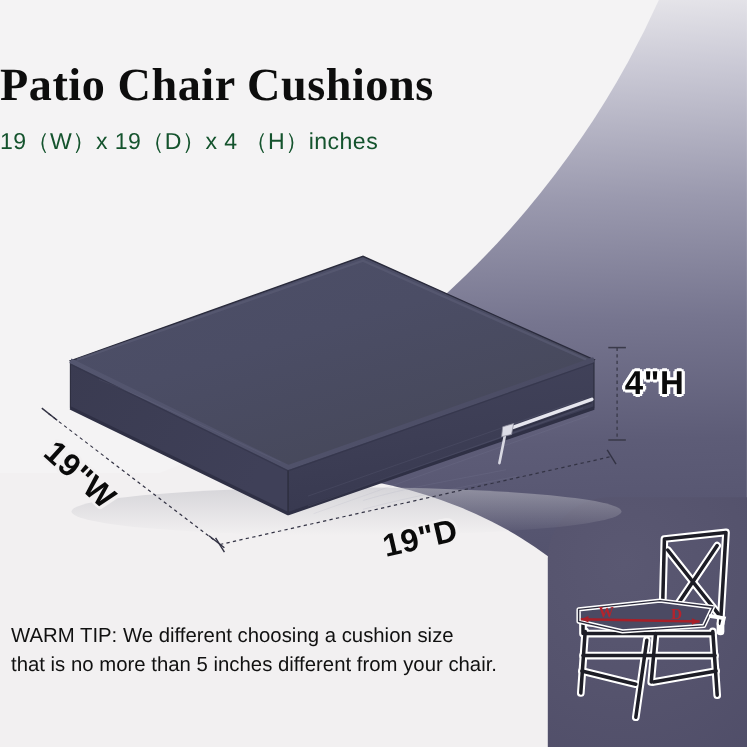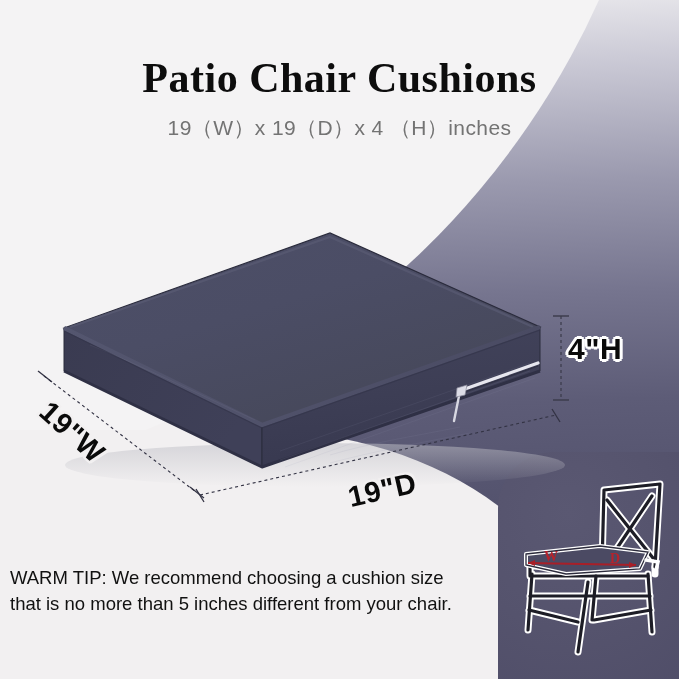--- a/index.html
+++ b/index.html
@@ -77,36 +77,36 @@
     background: radial-gradient(120% 110% at 35% 25%, #5a5872 0%, #55536d 45%, #4d4b66 100%);
     border-radius: 56px 0 0 0;
   }
 
   
   .title {
     position: absolute;
     left: 0;
     top: 54px;
     width: 679px;
-    text-align: center;
+    text-align: left;
     font-family: "Liberation Serif", "DejaVu Serif", serif;
     font-weight: bold;
     font-size: 42px;
     letter-spacing: 0.5px;
     color: #0d0d0d;
     white-space: nowrap;
   }
   .subtitle {
     position: absolute;
     left: 0;
     top: 114px;
     width: 679px;
-    text-align: center;
+    text-align: left;
     font-size: 21px;
-    color: #737373;
+    color: #14532d;
     letter-spacing: 0.4px;
     white-space: nowrap;
   }
 
   
   .cushion {
     position: absolute;
     left: 30px;
     top: 215px;
     width: 540px;
@@ -262,21 +262,21 @@
     <line x1="561" y1="316" x2="561" y2="400" stroke="#3a3a4a" stroke-width="1.2" stroke-dasharray="3 3"></line>
     <line x1="553" y1="316" x2="569" y2="316" stroke="#3a3a4a" stroke-width="1.4"></line>
     <line x1="553" y1="400" x2="569" y2="400" stroke="#3a3a4a" stroke-width="1.4"></line>
   </svg>
 
   <div class="dim dim-w">19"W</div>
   <div class="dim dim-d">19"D</div>
   <div class="dim dim-h">4"H</div>
 
   <div class="warm-tip">
-    <div>WARM TIP: We recommend choosing a cushion size</div>
+    <div>WARM TIP: We different choosing a cushion size</div>
     <div>that is no more than 5 inches different from your chair.</div>
   </div>
 
   <div class="chair-wrap">
     <svg width="168" height="208" viewBox="0 0 168 208" xmlns="http://www.w3.org/2000/svg">
       <g fill="none" stroke="#ffffff" stroke-width="7" stroke-linecap="round" stroke-linejoin="round">
 
         <path d="M 90,96 L 92,20 L 148,14 L 143,97"></path>
         <path d="M 95,30 L 141,88"></path>
         <path d="M 140,26 L 97,90"></path>

